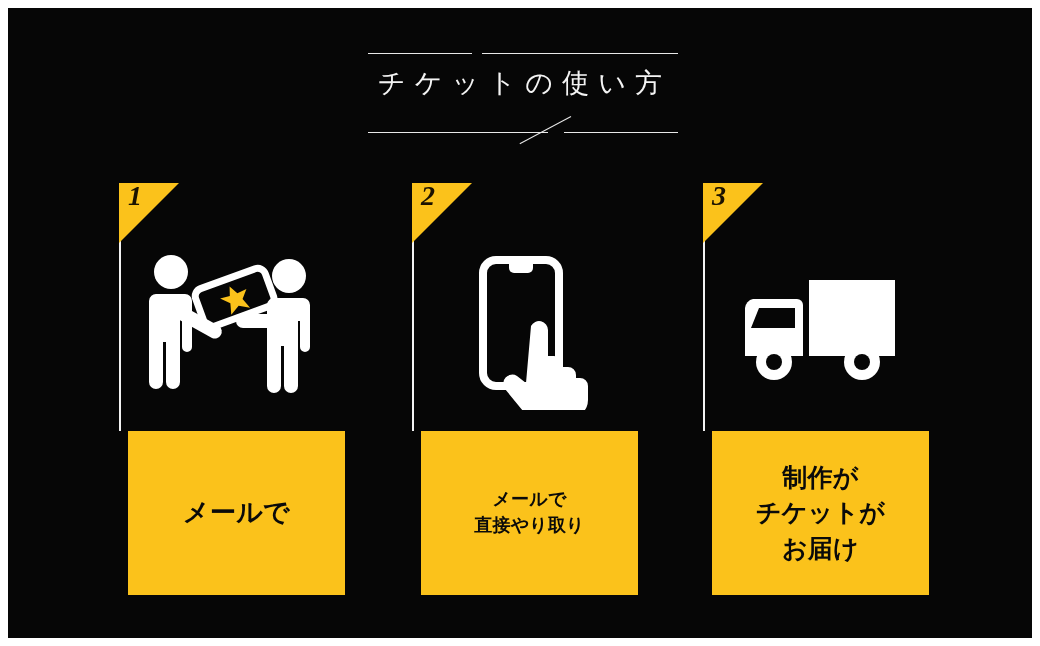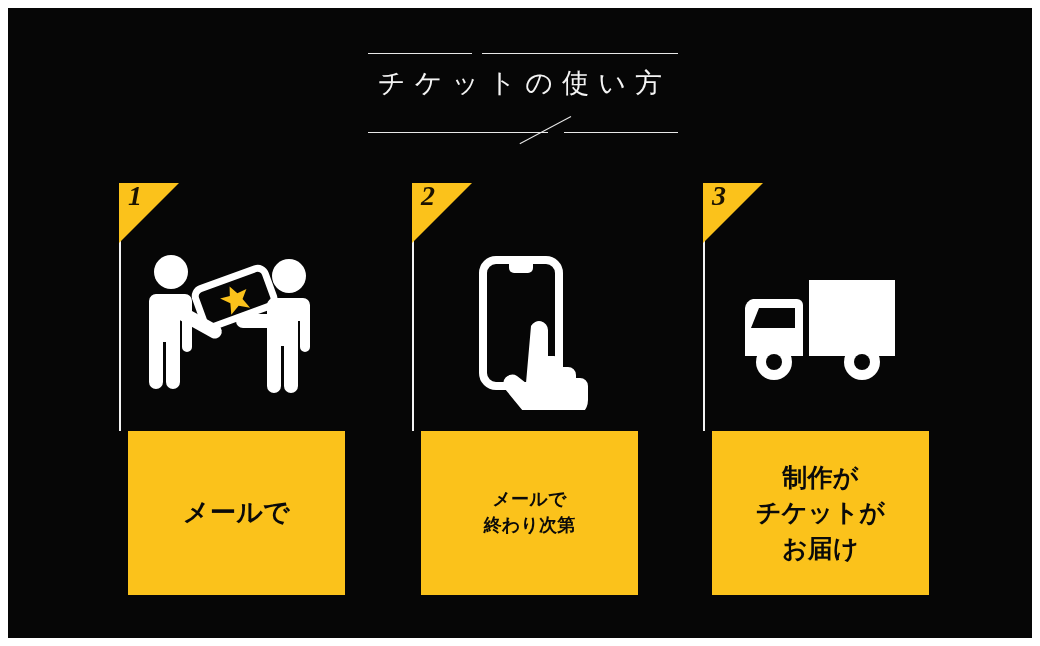--- a/index.html
+++ b/index.html
@@ -201,21 +201,21 @@
           <path d="M54 14 h24 v4 a5 5 0 0 1 -5 5 h-14 a5 5 0 0 1 -5 -5 z" fill="#ffffff"></path>
 
           <g fill="#ffffff">
             <path d="M76 76 a9 9 0 0 1 17 4 l0 26 l6 0 a9 9 0 0 1 9 9 l0 2 l5 0 a8 8 0 0 1 8 8 l0 3 l4 0 a8 8 0 0 1 8 8 l0 14 a18 18 0 0 1 -18 18 l-32 0 a20 20 0 0 1 -15 -7 l-18 -22 a9 9 0 0 1 12 -13 l9 7 z"></path>
           </g>
         </svg>
       </div>
 
       <div class="caption-box">
         <div class="caption-line">メールで</div>
-        <div class="caption-line">終わり次第</div>
+        <div class="caption-line">直接やり取り</div>
       </div>
     </div>
 
     <div class="panel" id="panel-3">
       <div class="panel-edge"></div>
       <div class="corner-flag"></div>
       <div class="corner-number">3</div>
 
       <div class="icon-area">
         <svg width="170" height="112" viewBox="0 0 170 112">

